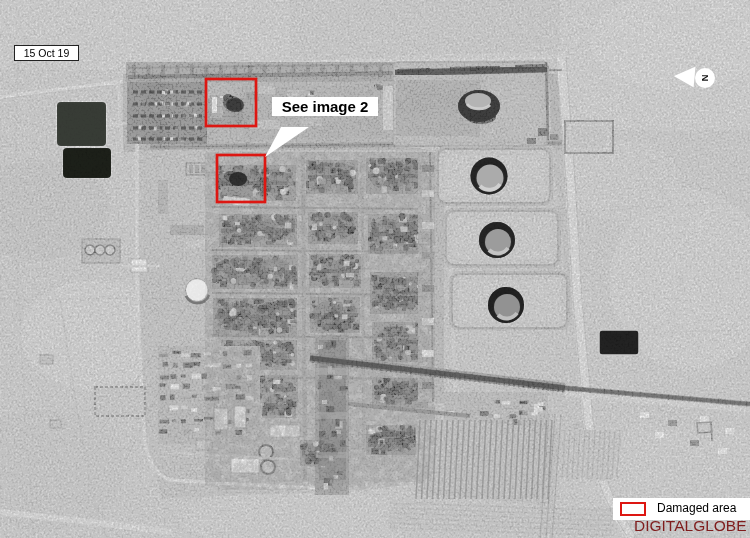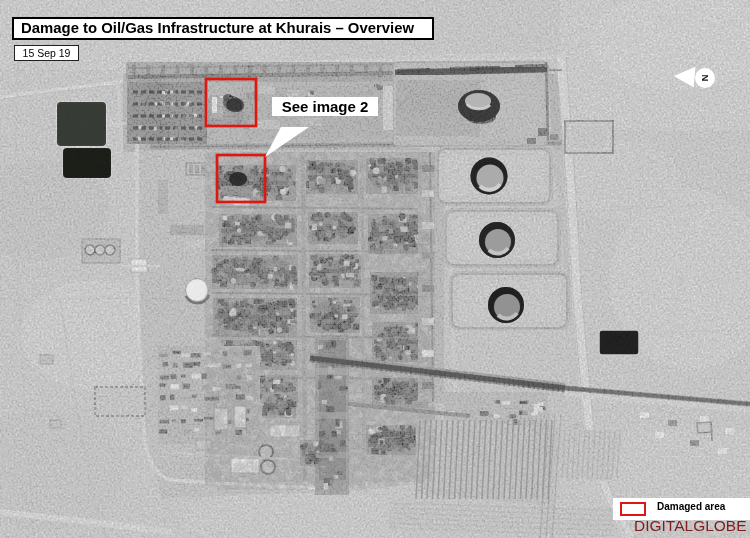--- a/index.html
+++ b/index.html
@@ -1988,26 +1988,25 @@
 <rect x="217" y="155" width="48" height="47" fill="none" stroke="#dd1712" stroke-width="2.7"></rect>
 
 <path d="M281,127 L309,127 L265,157 Z" fill="#ffffff"></path>
 
 <path d="M673,76 L696,66 L694,88 Z" fill="#ffffff" stroke="#bbbbbb" stroke-width="0.6"></path>
 
 <circle cx="705" cy="78" r="10" fill="#ffffff"></circle>
 <text x="705" y="78" font-family="Liberation Sans, sans-serif" font-size="9.5" font-weight="bold" fill="#111" text-anchor="middle" dominant-baseline="central" transform="rotate(90 705 78)">N</text>
 </svg>
 
-<div class="box" style="left:12px;top:17px;width:411px;height:19px;border:2px solid #000;font-weight:bold;font-size:14.9px;line-height:19px;padding-left:7px;">Damage to Oil/Gas Infrastructure at Khurais – Overview</div>
-
-<div class="box" style="left:14px;top:45px;width:63px;height:14px;border:1px solid #222;font-size:10.5px;line-height:14px;text-align:center;">15 Sep 19</div>
+
+<div class="box" style="left:14px;top:45px;width:63px;height:14px;border:1px solid #222;font-size:10.5px;line-height:14px;text-align:center;">15 Oct 19</div>
 
 <div class="box" style="left:272px;top:97px;width:106px;height:19px;font-weight:bold;font-size:15px;line-height:19px;text-align:center;">See image 2</div>
 
 <div class="box" style="left:613px;top:498px;width:137px;height:22px;"></div>
 
 <div style="position:absolute;left:620px;top:502px;width:22px;height:10px;border:2.5px solid #dd1712;background:#fff;"></div>
 
-<div style="position:absolute;left:657px;top:501px;font-weight:bold;font-size:10px;color:#000;">Damaged area</div>
+<div style="position:absolute;left:657px;top:501px;font-weight:normal;font-size:12px;color:#000;">Damaged area</div>
 
 <div style="position:absolute;left:634px;top:517px;font-size:15.5px;color:#7f1d1d;letter-spacing:0px;">DIGITALGLOBE</div>
 </div>
 
 </body></html>

